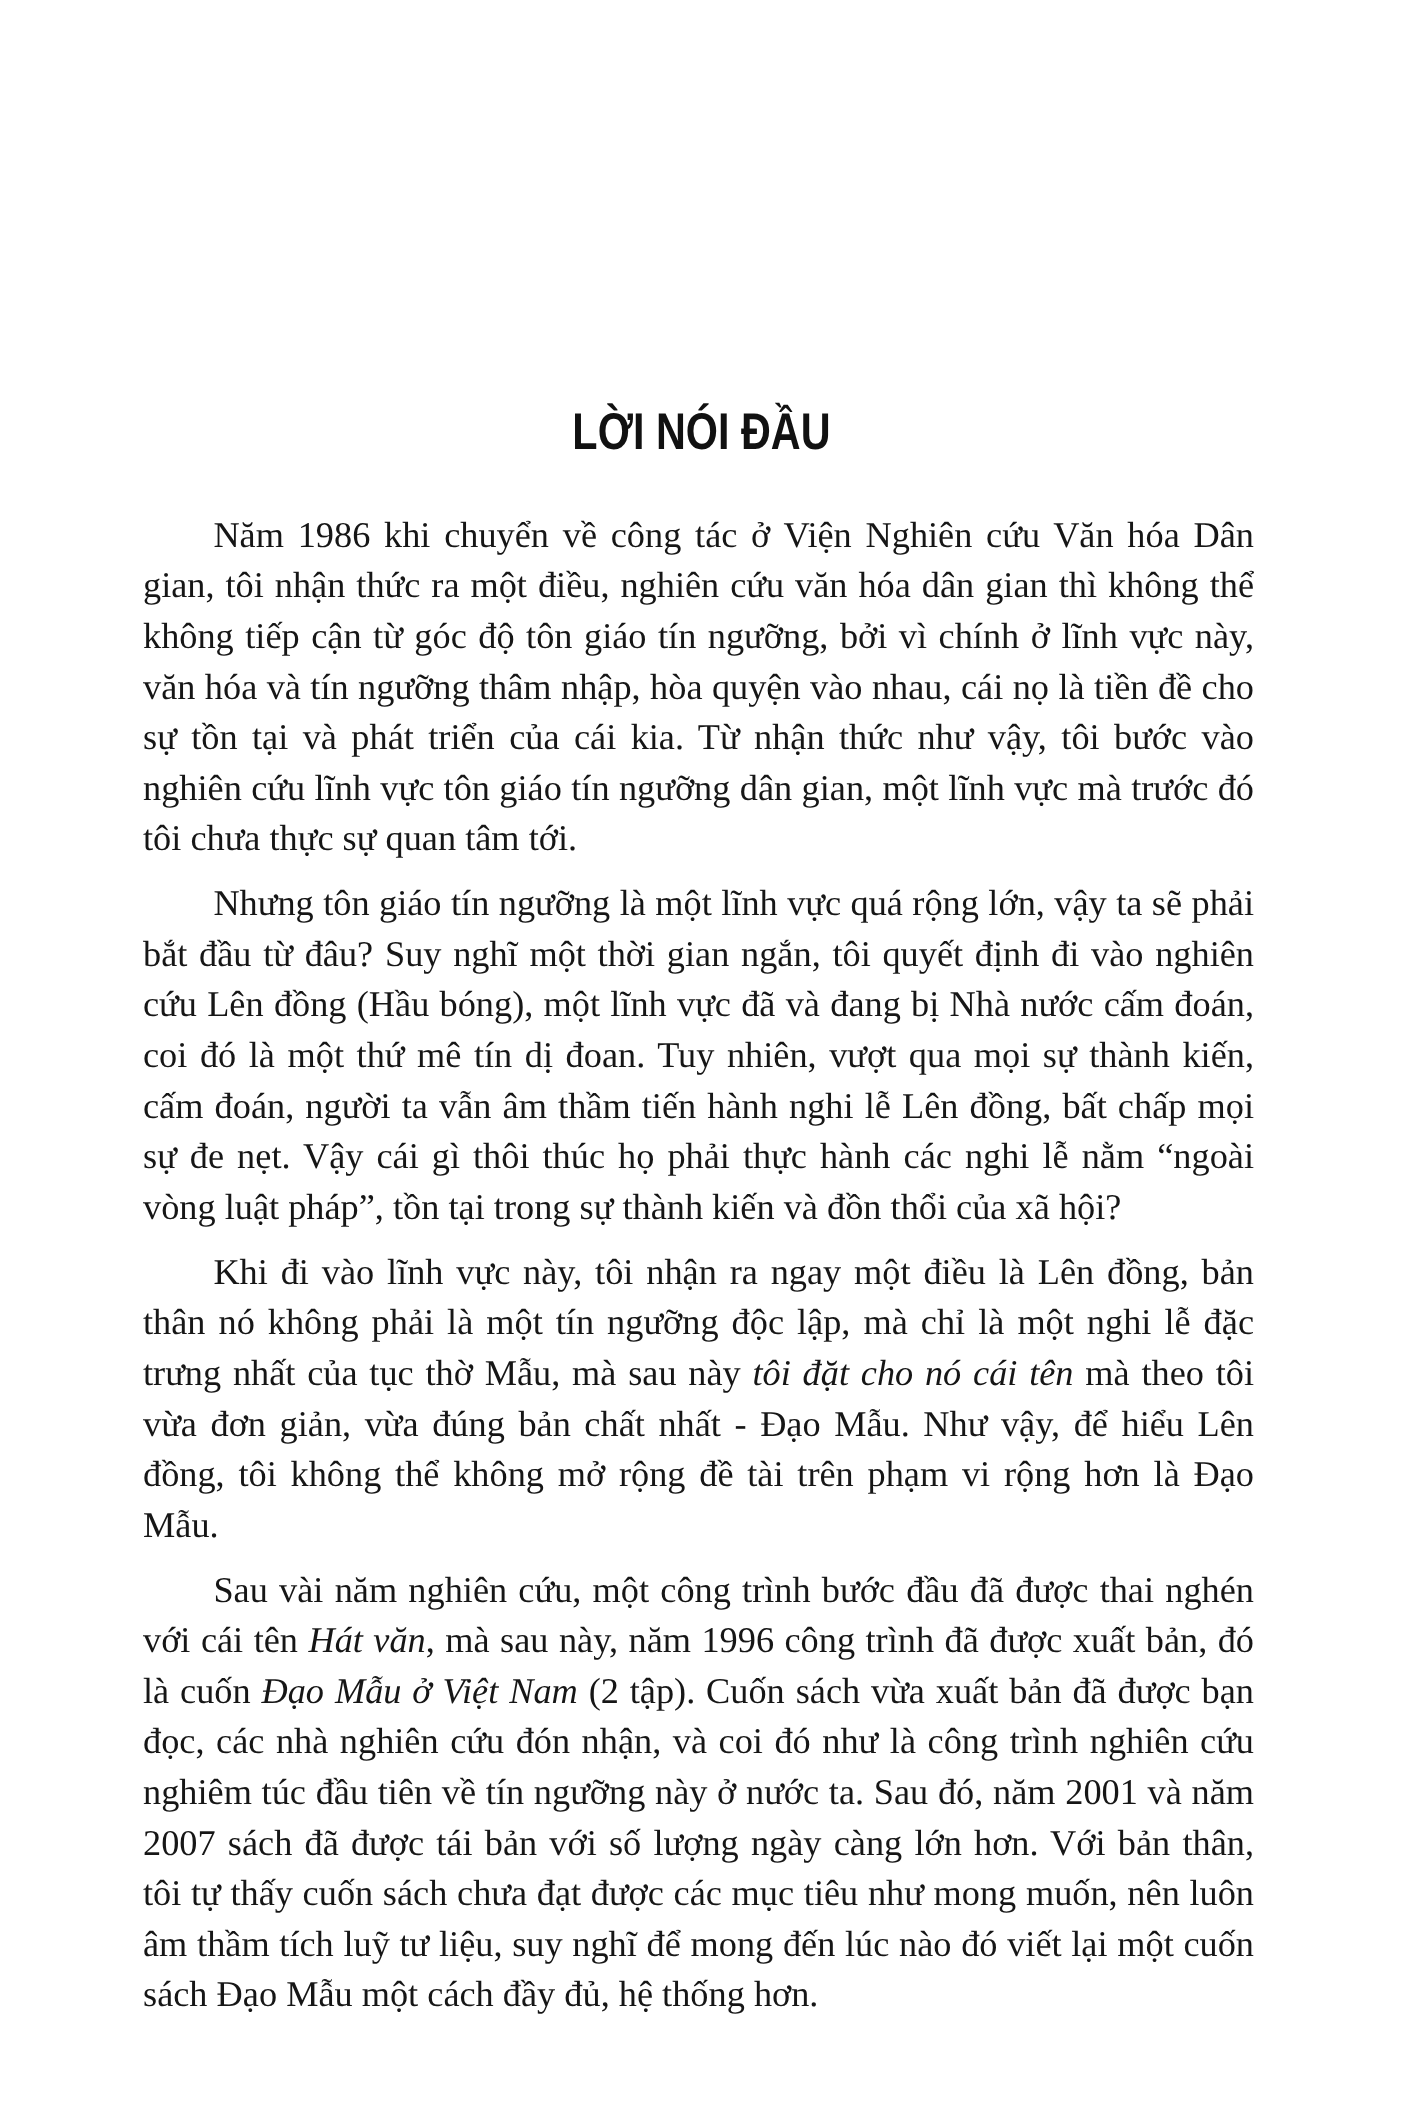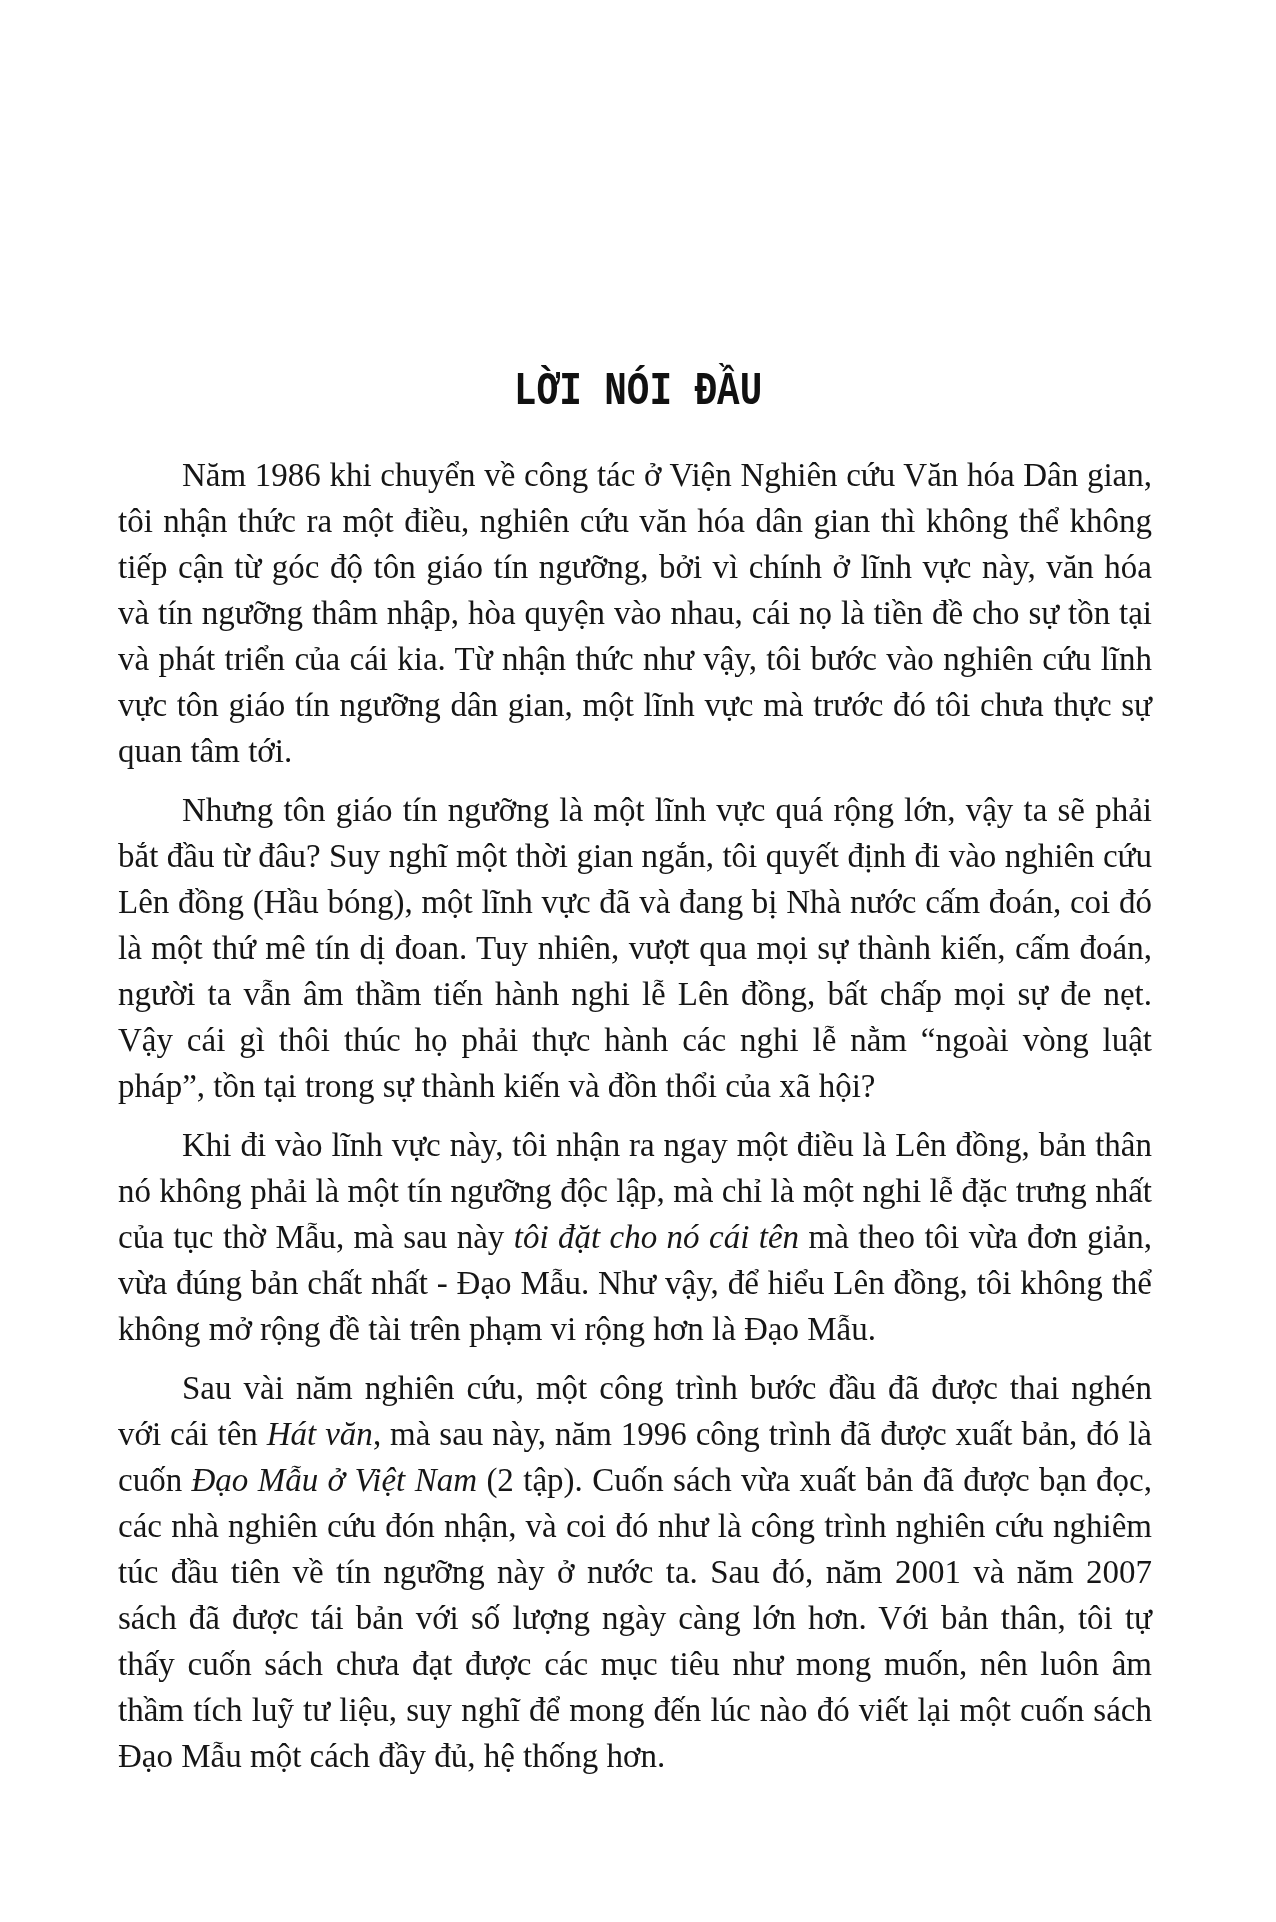--- a/index.html
+++ b/index.html
@@ -13,21 +13,21 @@
     height: 1922px;
     margin: 0 auto;
     background: #ffffff;
     color: #141414;
     overflow: hidden;
   }
   .page-title {
     margin: 0;
     padding-top: 366px;
     text-align: center;
-    font-family: Liberation Mono, monospace;
+    font-family: Liberation Sans, sans-serif;
     font-weight: 700;
     font-size: 47px;
     line-height: 52px;
     letter-spacing: 0px;
     color: #111111;
   }
   .page-title .squeeze {
     display: inline-block;
     transform: scaleX(0.80);
     transform-origin: center;
@@ -38,21 +38,21 @@
     left: 118px;
     top: 452px;
     width: 1034px;
     font-family: "Liberation Serif", "DejaVu Serif", serif;
     font-size: 33px;
     line-height: 46px;
     text-align: justify;
     color: #161616;
   }
   .text-col p {
-    margin: 0;
+    margin: 12px;
     text-indent: 64px;
   }
   .text-col p + p {
     margin-top: 13px;
   }
   .text-col em {
   }
 </style>
 </head>
 <body>

